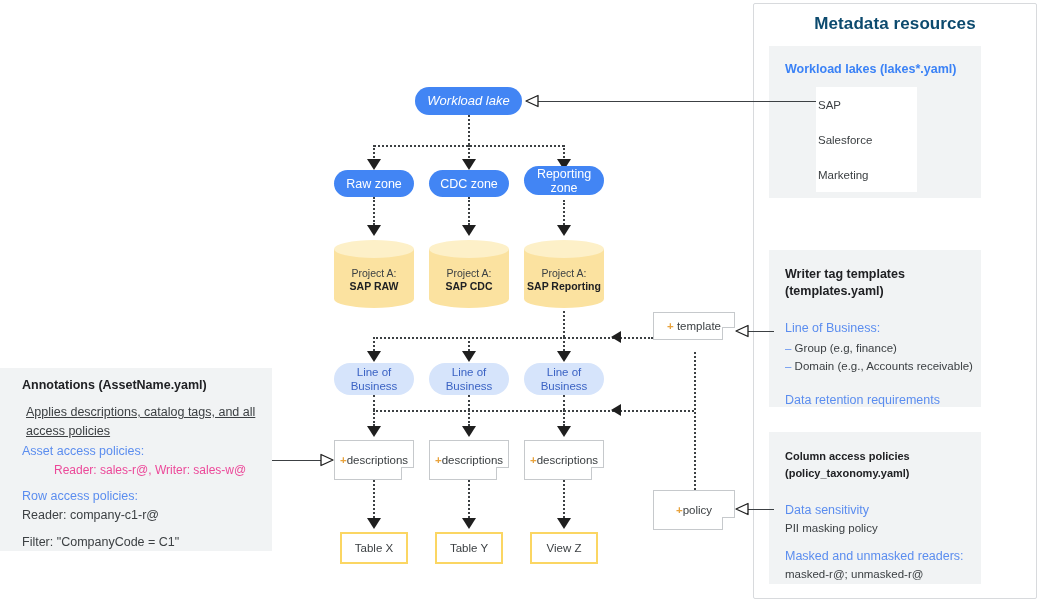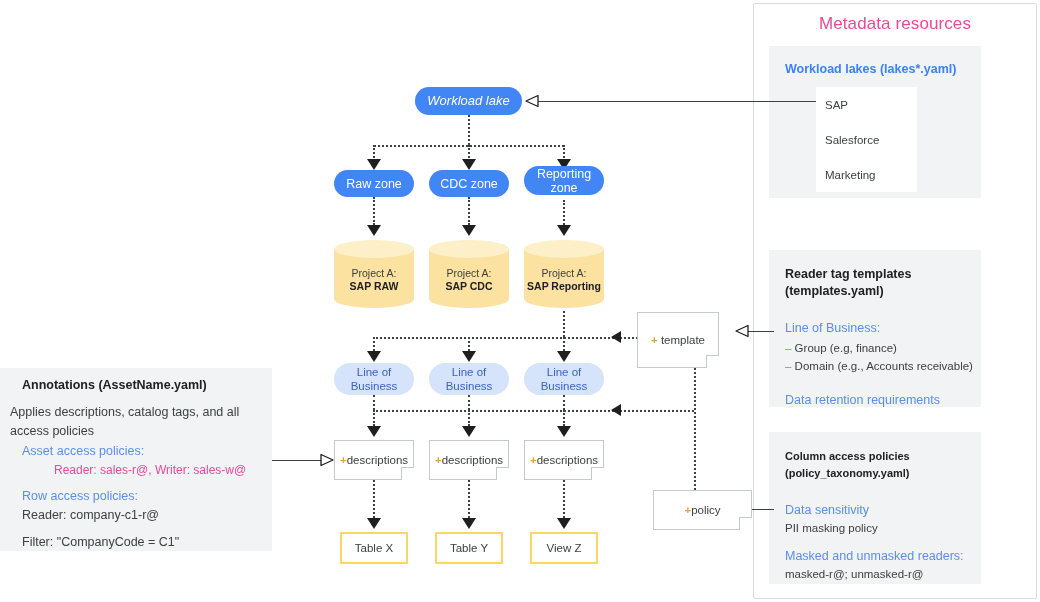--- a/index.html
+++ b/index.html
@@ -11,28 +11,28 @@
   }
   .abs{position:absolute;box-sizing:border-box;}
 
   
   #meta-panel{
     left:753px;top:3px;width:284px;height:596px;
     border:1px solid #d8dadd;background:#ffffff;border-radius:2px;
   }
   #meta-title{
     left:753px;top:14px;width:284px;text-align:center;
-    font-size:17px;font-weight:normal;color:#ec4899;letter-spacing:.1px;
+    font-size:17px;font-weight:bold;color:#0c4a6e;letter-spacing:.1px;
   }
   .gray-card{background:#f1f3f4;}
   #lakes-card{left:769px;top:46px;width:212px;height:152px;}
   #lakes-card-title{left:785px;top:62px;width:200px;font-size:12.5px;font-weight:bold;color:#3b82f6;}
   .lake-item{
     background:#ffffff;left:816px;width:101px;height:35px;
-    font-size:11.5px;color:#3c4043;display:flex;align-items:center;padding-left:9px;
+    font-size:11.5px;color:#3c4043;display:flex;align-items:center;padding-left:2px;
   }
   #lake-sap{top:87px;}
   #lake-sfdc{top:122px;}
   #lake-mkt{top:157px;}
 
   #templates-card{left:769px;top:250px;width:212px;height:157px;}
   #tpl-title{left:785px;top:266px;width:190px;font-size:12.5px;font-weight:bold;color:#202124;line-height:17px;}
   #tpl-lob{left:785px;top:321px;font-size:12.5px;color:#5b8def;}
   #tpl-b1{left:785px;top:342px;font-size:11.5px;color:#3c4043;}
   #tpl-b2{left:785px;top:360px;font-size:11.5px;color:#3c4043;}
@@ -42,21 +42,21 @@
   #policies-card{left:769px;top:432px;width:212px;height:152px;}
   #pol-title{left:785px;top:448px;width:195px;font-size:11px;font-weight:bold;color:#202124;line-height:17px;}
   #pol-sens{left:785px;top:503px;font-size:12.5px;color:#5b8def;}
   #pol-sens-v{left:785px;top:522px;font-size:11.5px;color:#3c4043;}
   #pol-mask{left:785px;top:549px;font-size:12.5px;color:#5b8def;}
   #pol-mask-v{left:785px;top:568px;font-size:11.5px;color:#3c4043;}
 
   
   #ann-card{left:0px;top:368px;width:272px;height:183px;background:#f1f3f4;}
   #ann-title{left:22px;top:378px;font-size:12.5px;font-weight:bold;color:#202124;}
-  #ann-desc{left:10px;top:403px;width:230px;font-size:12.5px;color:#3c4043;line-height:19px;}
+  #ann-desc{left:26px;top:403px;width:230px;font-size:12.5px;color:#3c4043;line-height:19px;text-decoration:underline;}
   #ann-asset{left:22px;top:444px;font-size:12.5px;color:#5b8def;}
   #ann-asset-v{left:22px;top:463px;font-size:12px;color:#ec4899;margin-left:32px;}
   #ann-row{left:22px;top:489px;font-size:12.5px;color:#5b8def;}
   #ann-row-v{left:22px;top:508px;font-size:12.5px;color:#3c4043;}
   #ann-filter{left:22px;top:535px;font-size:12.5px;color:#3c4043;}
 
   
   .pill{
     background:#4285f4;color:#ffffff;border-radius:18px;
     display:flex;align-items:center;justify-content:center;text-align:center;
@@ -108,22 +108,22 @@
     font-size:11.5px;color:#3c4043;
   }
   .note .fold{
     position:absolute;right:-1px;bottom:-1px;width:12px;height:12px;
     background:#ffffff;border-left:1px solid #c6c9cc;border-top:1px solid #c6c9cc;
   }
   .plus{color:#e8a33d;font-weight:bold;}
   #note-d1{left:334px;top:440px;width:80px;height:40px;}
   #note-d2{left:429px;top:440px;width:80px;height:40px;}
   #note-d3{left:524px;top:440px;width:80px;height:40px;}
-  #note-template{left:637px;top:312px;width:82px;height:56px;text-align:right;}
-  #note-policy{left:653px;top:490px;width:99px;height:40px;}
+  #note-template{left:653px;top:312px;width:82px;height:28px;text-align:right;}
+  #note-policy{left:653px;top:490px;width:82px;height:40px;}
 
   
   .tbox{
     background:#ffffff;border:2px solid #fbd663;
     display:flex;align-items:center;justify-content:center;
     font-size:11.5px;color:#3c4043;
   }
   #tbl1{left:340px;top:532px;width:68px;height:32px;}
   #tbl2{left:435px;top:532px;width:68px;height:32px;}
   #tbl3{left:530px;top:532px;width:68px;height:32px;}
@@ -154,21 +154,21 @@
 <div class="abs" id="meta-panel"></div>
 <div class="abs" id="meta-title">Metadata resources</div>
 
 <div class="abs gray-card" id="lakes-card"></div>
 <div class="abs" id="lakes-card-title">Workload lakes (lakes*.yaml)</div>
 <div class="abs lake-item" id="lake-sap">SAP</div>
 <div class="abs lake-item" id="lake-sfdc">Salesforce</div>
 <div class="abs lake-item" id="lake-mkt">Marketing</div>
 
 <div class="abs gray-card" id="templates-card"></div>
-<div class="abs" id="tpl-title">Reader tag templates (templates.yaml)</div>
+<div class="abs" id="tpl-title">Writer tag templates (templates.yaml)</div>
 <div class="abs" id="tpl-lob">Line of Business:</div>
 <div class="abs" id="tpl-b1"><span class="dash">–</span> <span>Group (e.g, finance)</span></div>
 <div class="abs" id="tpl-b2"><span class="dash">–</span> <span>Domain (e.g., Accounts receivable)</span></div>
 <div class="abs" id="tpl-retention">Data retention requirements</div>
 
 <div class="abs gray-card" id="policies-card"></div>
 <div class="abs" id="pol-title">Column access policies (policy_taxonomy.yaml)</div>
 <div class="abs" id="pol-sens">Data sensitivity</div>
 <div class="abs" id="pol-sens-v">PII masking policy</div>
 <div class="abs" id="pol-mask">Masked and unmasked readers:</div>

